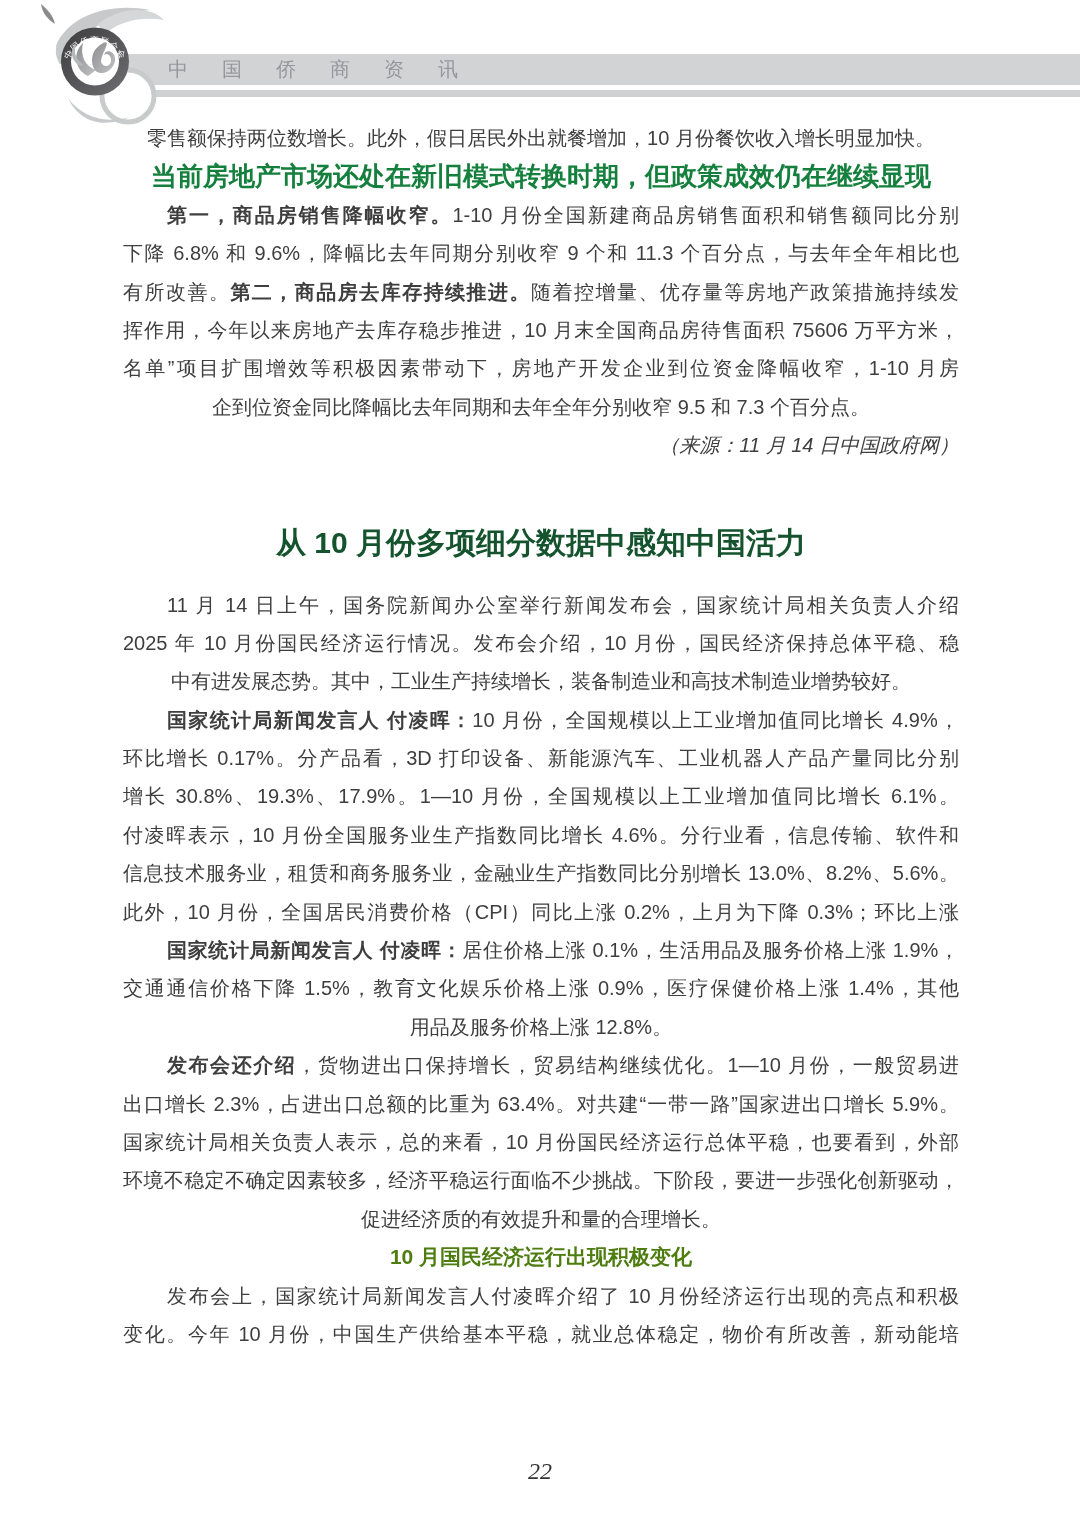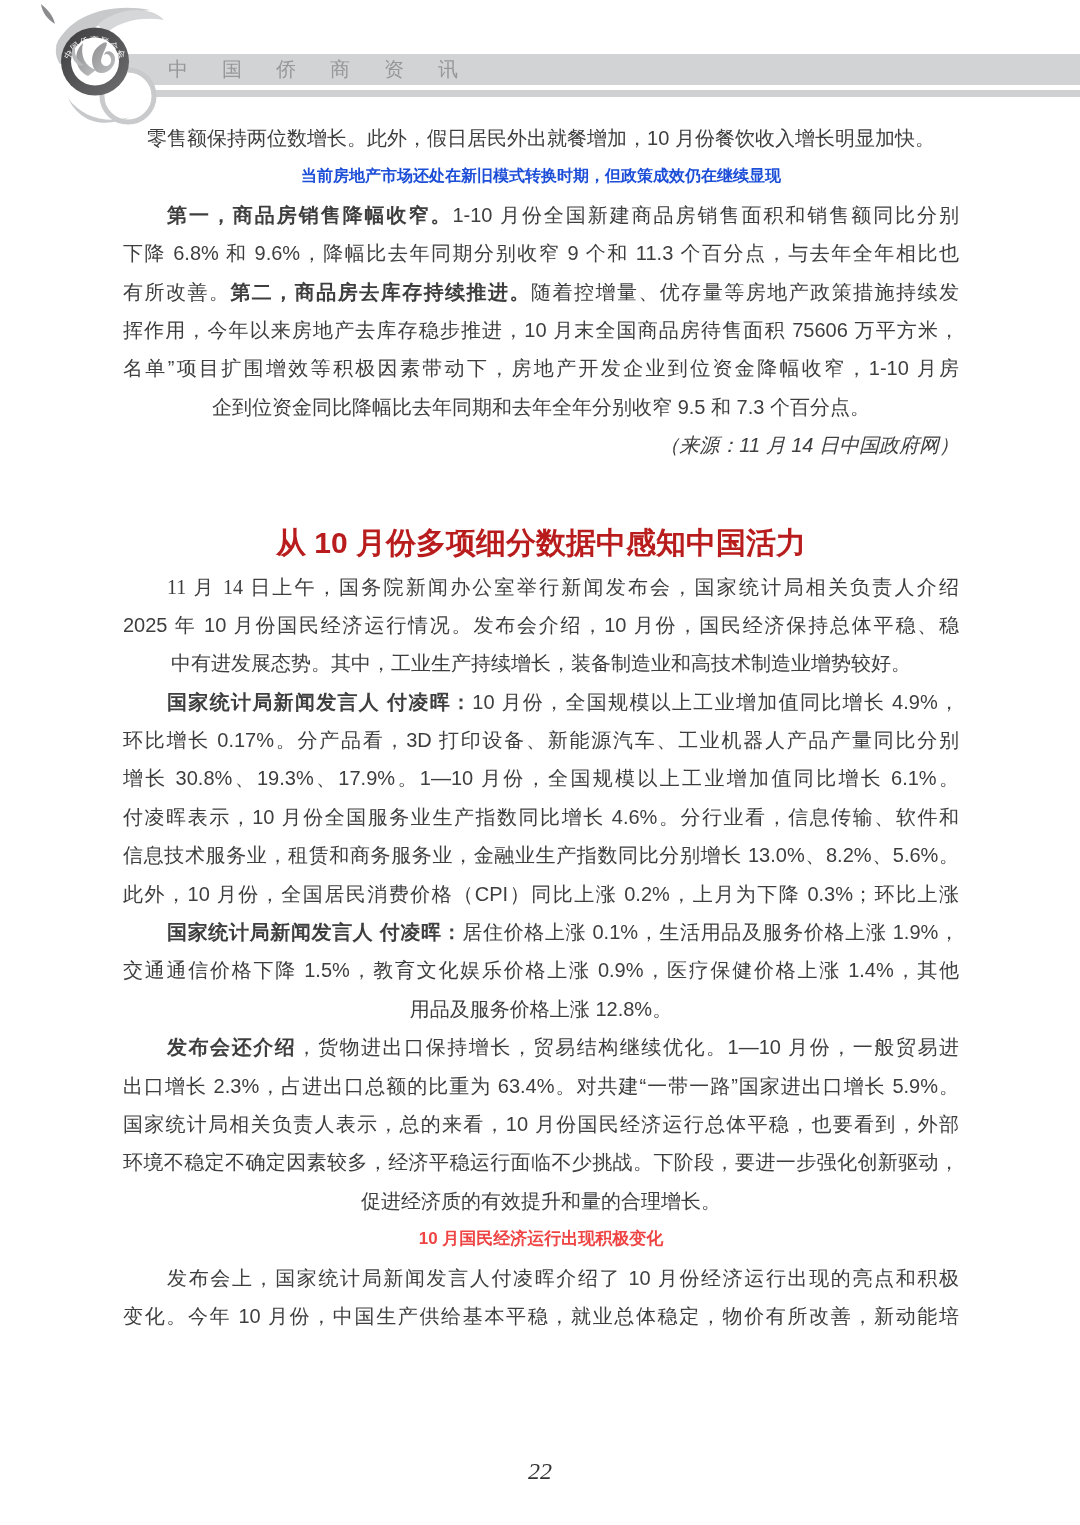--- a/index.html
+++ b/index.html
@@ -18,27 +18,27 @@
   .logo-svg{position:absolute;left:40px;top:4px;}
   
   .text-block{position:absolute;left:123px;top:119px;width:836px;}
   .line{height:38.4px;line-height:38.4px;font-size:20px;overflow:hidden;}
   .fill{text-align:justify;text-align-last:justify;}
   .left{text-align:center;}
   .center{text-align:center;text-align-last:center;}
   .right{text-align:left;text-align-last:right;font-style:italic;}
   .indent{padding-left:44px;}
   .b{font-weight:700;}
-  .heading{font-weight:700;font-size:16px;color:#1d4ed8;}
-  .subtitle{font-weight:700;font-size:17px;color:#ef4444;text-align:right;}
+  .heading{font-weight:700;font-size:26px;color:#15803d;}
+  .subtitle{font-weight:700;font-size:21px;color:#4d7c0f;text-align:right;}
   .title{
-    font-weight:700;font-size:30px;color:#b91c1c;
+    font-weight:700;font-size:30px;color:#14532d;
     height:50px;line-height:50px;margin-top:53px;
   }
-  .first-b{font-family:Liberation Serif, serif;}
+  .first-b{margin-top:18px;}
   
   .page-number{
     position:absolute;left:0;top:1458px;width:100%;text-align:center;
     font-family:"Liberation Serif","DejaVu Serif",serif;font-size:24px;color:#333333;font-style:italic;
   }
 </style>
 </head>
 <body>
 
 <div class="banner"></div>

